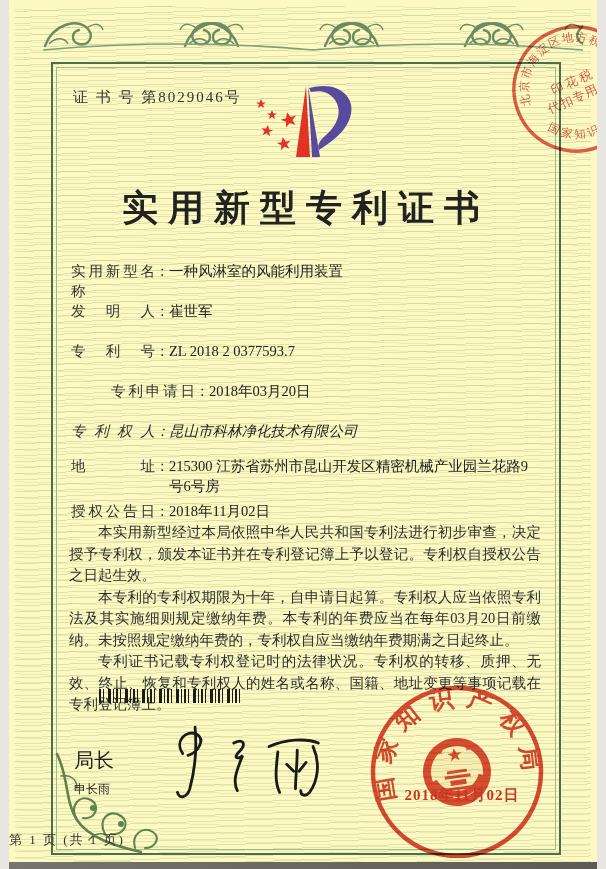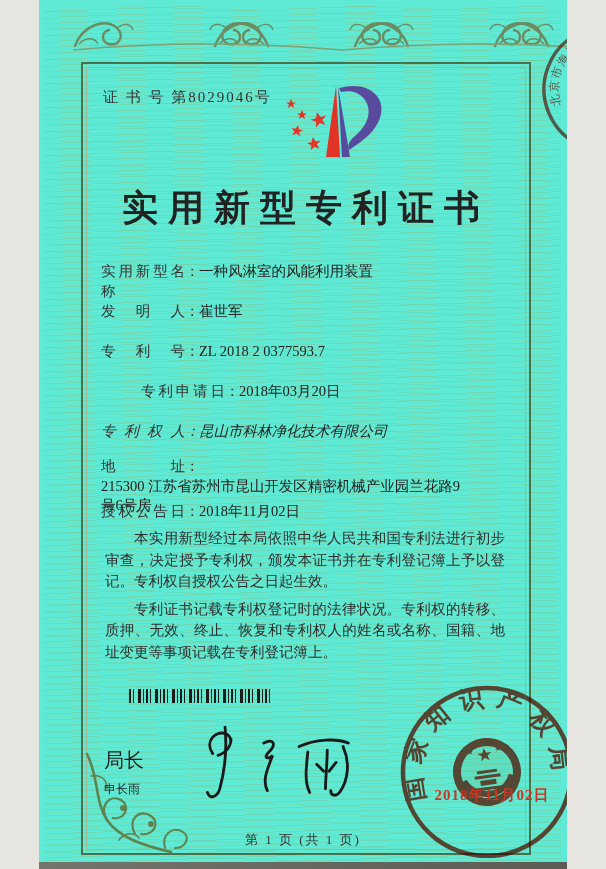--- a/index.html
+++ b/index.html
@@ -1,18 +1,18 @@
 <!DOCTYPE html>
 <html><head>
 <meta charset="utf-8">
 <style>
   html,body{margin:0;padding:0;background:#e8e6e0;}
   .page{
-    position:relative;width:528px;height:869px;margin:0 auto;
-    background:#5eead4;overflow:hidden;
+    position:relative;width:588px;height:869px;margin:0 auto;
+    background:#fef9c3;overflow:hidden;
     font-family:"Liberation Serif","DejaVu Serif",serif;color:#2b2b2b;
   }
   
   .page::before{
     content:"";position:absolute;inset:6px;pointer-events:none;
     background:
       repeating-linear-gradient(178deg, rgba(150,180,110,0) 0 5px, rgba(150,180,110,.30) 5px 6px),
       repeating-linear-gradient(182deg, rgba(140,175,100,0) 0 7px, rgba(140,175,100,.18) 7px 8px);
   }
   
@@ -27,28 +27,28 @@
     font-weight:bold;letter-spacing:10px;color:#222;}
   .fields{left:62px;top:256px;right:56px;font-size:14.5px;line-height:1.35;}
   .frow{position:absolute;left:0;right:0;}
   .flabel{display:inline-block;width:84px;text-align:justify;text-align-last:justify;
     vertical-align:top;color:#333;}
   .fcolon{display:inline-block;width:14px;vertical-align:top;color:#333;}
   .fvalue{display:inline-block;vertical-align:top;max-width:380px;color:#222;}
   .grant-no{position:absolute;left:276px;top:0;}
   .paras{left:60px;right:56px;top:522px;font-size:14.5px;line-height:21.5px;
     text-align:justify;color:#2e2e2e;}
-  .paras p{margin:6px;text-indent:2em;}
+  .paras p{margin:0;text-indent:2em;}
   .barcode{left:90px;top:689px;width:142px;height:14px;
     background:repeating-linear-gradient(90deg,
       #1b1b1b 0 2px,transparent 2px 4px,#1b1b1b 4px 5px,transparent 5px 9px,
       #1b1b1b 9px 12px,transparent 12px 14px,#1b1b1b 14px 15px,transparent 15px 17px);}
   .official-title{left:65px;top:747px;font-size:20px;color:#222;}
   .official-name{left:65px;top:781px;font-size:12px;color:#222;}
-  .footer{left:0;right:0;top:831px;text-align:center;font-size:13px;
+  .footer{left:0;right:0;top:831px;font-size:13px;
     letter-spacing:2px;color:#333;}
   .seal-date{left:368px;top:786px;width:170px;text-align:center;font-size:15px;
     color:#c93522;letter-spacing:1px;font-weight:bold;}
   svg{display:block;}
   .seal{mix-blend-mode:multiply;}
 </style>
 </head>
 <body>
 
 <div class="page">
@@ -126,20 +126,21 @@
     <div class="frow" style="top:201px;">
       <span class="flabel">地址</span><span class="fcolon">：</span><span class="fvalue" style="max-width:372px;">215300 江苏省苏州市昆山开发区精密机械产业园兰花路9号6号房</span>
     </div>
     <div class="frow" style="top:246px;">
       <span class="flabel">授权公告日</span><span class="fcolon">：</span><span class="fvalue">2018年11月02日</span>
     </div>
   </div>
 
   <div class="abs paras">
     <p>本实用新型经过本局依照中华人民共和国专利法进行初步审查，决定授予专利权，颁发本证书并在专利登记簿上予以登记。专利权自授权公告之日起生效。</p>
+    <p>本专利的专利权期限为十年，自申请日起算。专利权人应当依照专利法及其实施细则规定缴纳年费。本专利的年费应当在每年03月20日前缴纳。未按照规定缴纳年费的，专利权自应当缴纳年费期满之日起终止。</p>
     <p>专利证书记载专利权登记时的法律状况。专利权的转移、质押、无效、终止、恢复和专利权人的姓名或名称、国籍、地址变更等事项记载在专利登记簿上。</p>
   </div>
 
   <div class="abs barcode"></div>
 
   <div class="abs official-title">局长</div>
   <div class="abs official-name">申长雨</div>
 
   <svg class="abs" style="left:142px;top:714px;" width="185" height="96" viewBox="0 0 210 95">
     <g fill="none" stroke="#1a1a1a" stroke-width="3.2" stroke-linecap="round">

